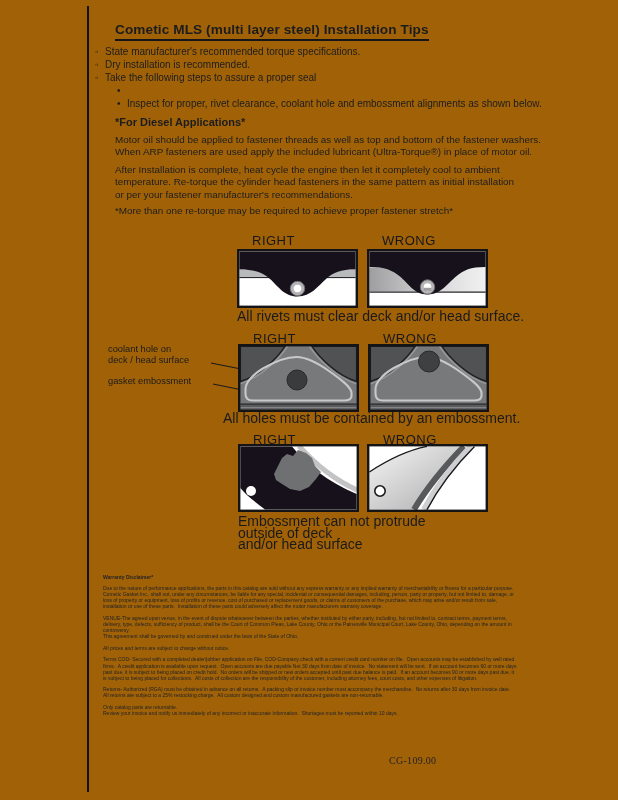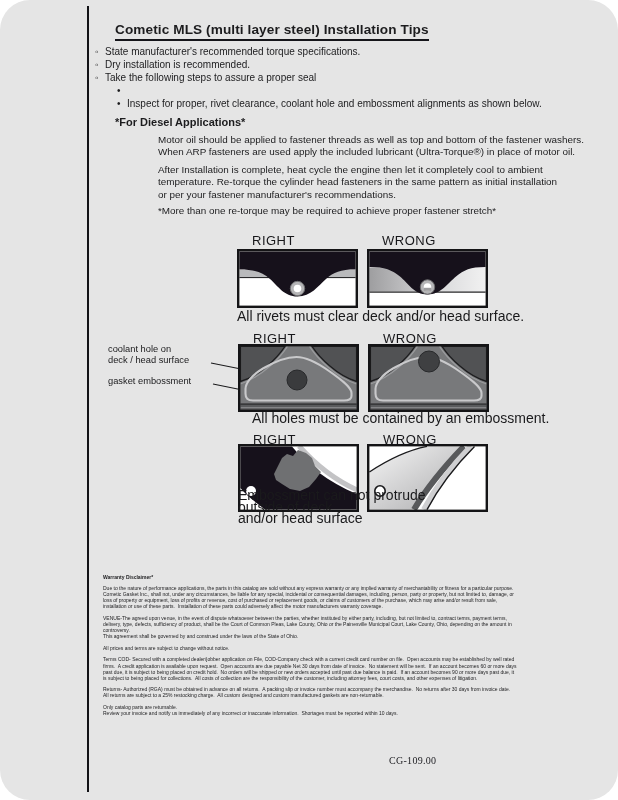--- a/index.html
+++ b/index.html
@@ -1,56 +1,56 @@
 <!DOCTYPE html>
 <html><head>
 <meta charset="utf-8">
 <style>
   html,body { margin:0; padding:0; background:#ffffff; }
   .page {
-    position:relative; width:618px; height:800px; background:#e5e5e5;
-    font-family:"Liberation Sans","DejaVu Sans",sans-serif; color:#1c1c1e; overflow:hidden;border-radius:30px;
+    position:relative; width:618px; height:800px; background:#a16207;
+    font-family:"Liberation Sans","DejaVu Sans",sans-serif; color:#1c1c1e; overflow:hidden;
   }
   .left-rule { position:absolute; left:87px; top:6px; width:2px; height:786px; background:#121216; }
 
   .title {
     position:absolute; left:115px; top:22px; margin:0;
     font-size:13.6px; font-weight:700; letter-spacing:0.1px;
     border-bottom:2px solid #15151a; padding-bottom:2px; white-space:nowrap;
   }
 
   .bullets { position:absolute; left:95px; top:45px; width:460px; font-size:10px; line-height:13px; }
   .bul { display:flex; }
   .bul .mk { width:10px; flex:0 0 10px; text-align:left; }
   .bul.sub { margin-left:22px; }
 
   .dh { position:absolute; left:115px; top:116px; font-size:11px; font-weight:700; }
-  .par { position:absolute; left:115px; width:445px; font-size:9.9px; line-height:12.4px; white-space:pre-line;margin-left:43px; }
+  .par { position:absolute; left:115px; width:445px; font-size:9.9px; line-height:12.4px; white-space:pre-line; }
   .par.p1 { top:134px; }
   .par.p2 { top:164px; }
   .par.p3 { top:205px; }
 
   .rw { position:absolute; width:90px; text-align:left; font-size:13px; letter-spacing:0.5px; color:#17171a; }
   .r1R { left:252px; top:233px; } .r1W { left:382px; top:233px; }
   .r2R { left:253px; top:331px; } .r2W { left:383px; top:331px; }
   .r3R { left:253px; top:432px; } .r3W { left:383px; top:432px; }
 
   .pnl { position:absolute; width:121px; }
   .p1a { left:237px; top:249px; height:59px; }
   .p1b { left:367px; top:249px; height:59px; }
   .p2a { left:238px; top:344px; height:68px; }
   .p2b { left:368px; top:344px; height:68px; }
   .p3a { left:238px; top:444px; height:68px; }
   .p3b { left:367px; top:444px; height:68px; }
   .pnl svg { display:block; width:121px; }
 
   .cap { position:absolute; font-size:14px; line-height:11.5px; white-space:pre-line; color:#1a1a1c; }
   .cap1 { left:237px; top:311px; }
-  .cap2 { left:252px; top:413px; }
-  .cap3 { left:238px; top:490px; width:230px; }
+  .cap2 { left:223px; top:413px; }
+  .cap3 { left:238px; top:516px; width:230px; }
 
   .ann { position:absolute; left:108px; width:103px; text-align:left; font-size:9.3px; line-height:10.6px; white-space:pre-line; color:#1a1a1c; }
   .ann1 { top:344px; }
   .ann2 { top:376px; }
   .leads { position:absolute; left:205px; top:355px; }
 
   .fp { position:absolute; left:103px; top:574px; width:414px; font-size:5px; line-height:6.1px; color:#232325; }
   .fp .fph { font-weight:700; margin:0 0 5px 0; }
   .fp p { margin:0 0 5.5px 0; white-space:pre-wrap; }
 

